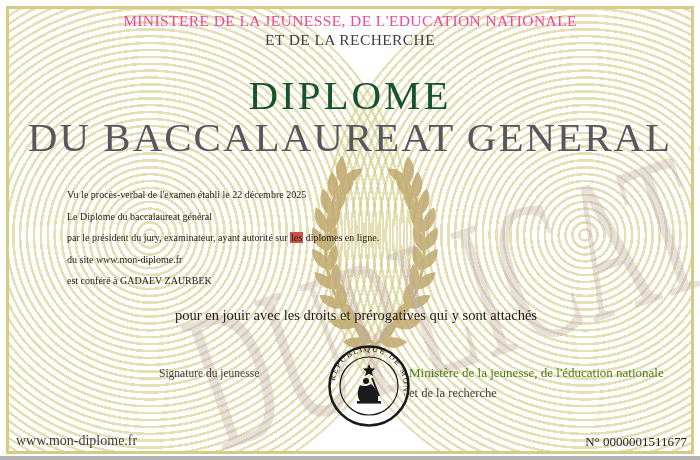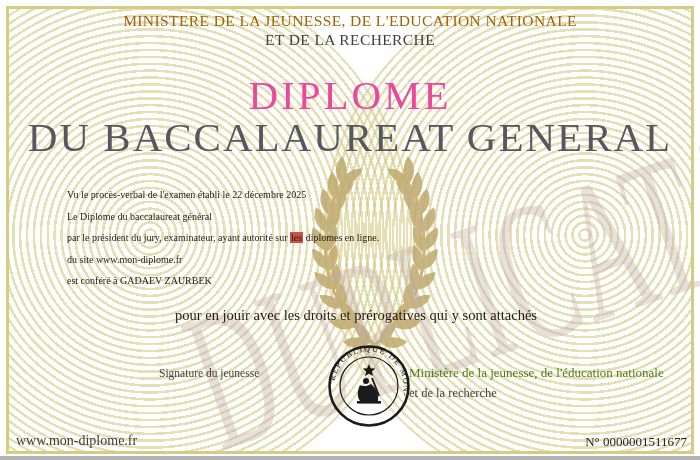--- a/index.html
+++ b/index.html
@@ -25,23 +25,23 @@
   .wreath{position:absolute; left:244px; top:112px; width:262px; height:246px; z-index:2; opacity:0.85;}
   
   .watermark{
     position:absolute; left:-20px; top:215px; width:860px; height:200px; line-height:200px;
     text-align:center; font-size:200px; letter-spacing:6px; white-space:nowrap;
     color:rgba(193,173,166,0.38); transform:rotate(-19deg) scaleX(0.52); z-index:3;
   }
   
   .txt{position:absolute; z-index:4;}
   .center{left:0; right:0; text-align:center;}
-  .header-line1{top:12px; font-size:15.5px; letter-spacing:0.4px; color:#a16207;}
+  .header-line1{top:12px; font-size:15.5px; letter-spacing:0.4px; color:#ec4899;}
   .header-line2{top:31px; font-size:15.5px; letter-spacing:0.4px; color:#3e3e40;}
-  .title-line1{top:71px; font-size:41px; letter-spacing:3px; color:#ec4899;}
+  .title-line1{top:71px; font-size:41px; letter-spacing:3px; color:#14532d;}
   .title-line2{top:113px; font-size:41px; letter-spacing:2px; color:#57575e;text-align:center;}
   .body-block{left:67px; top:184px; font-size:10px; line-height:21.6px; width:580px;}
   .hl{background:#cd5246; padding:0 1px;}
   .closing-line{top:307px; left:0; right:26px; text-align:center; font-size:14.5px;padding-left:38px;}
   .sig-label{left:159px; top:367px; font-size:11.5px; color:#45413a;}
   .ministry-line1{left:409px; top:365px; font-size:13px; color:#4d7c0f;}
   .ministry-line2{left:409px; top:386px; font-size:12.5px; color:#45413a;}
   .seal{position:absolute; left:326px; top:343px; width:86px; height:86px; z-index:5;}
   .site-url{left:16px; top:433px; font-size:14px; color:#3c3c3c;}
   .serial{right:13px; top:434px; font-size:13px; color:#222; text-align:center;}

